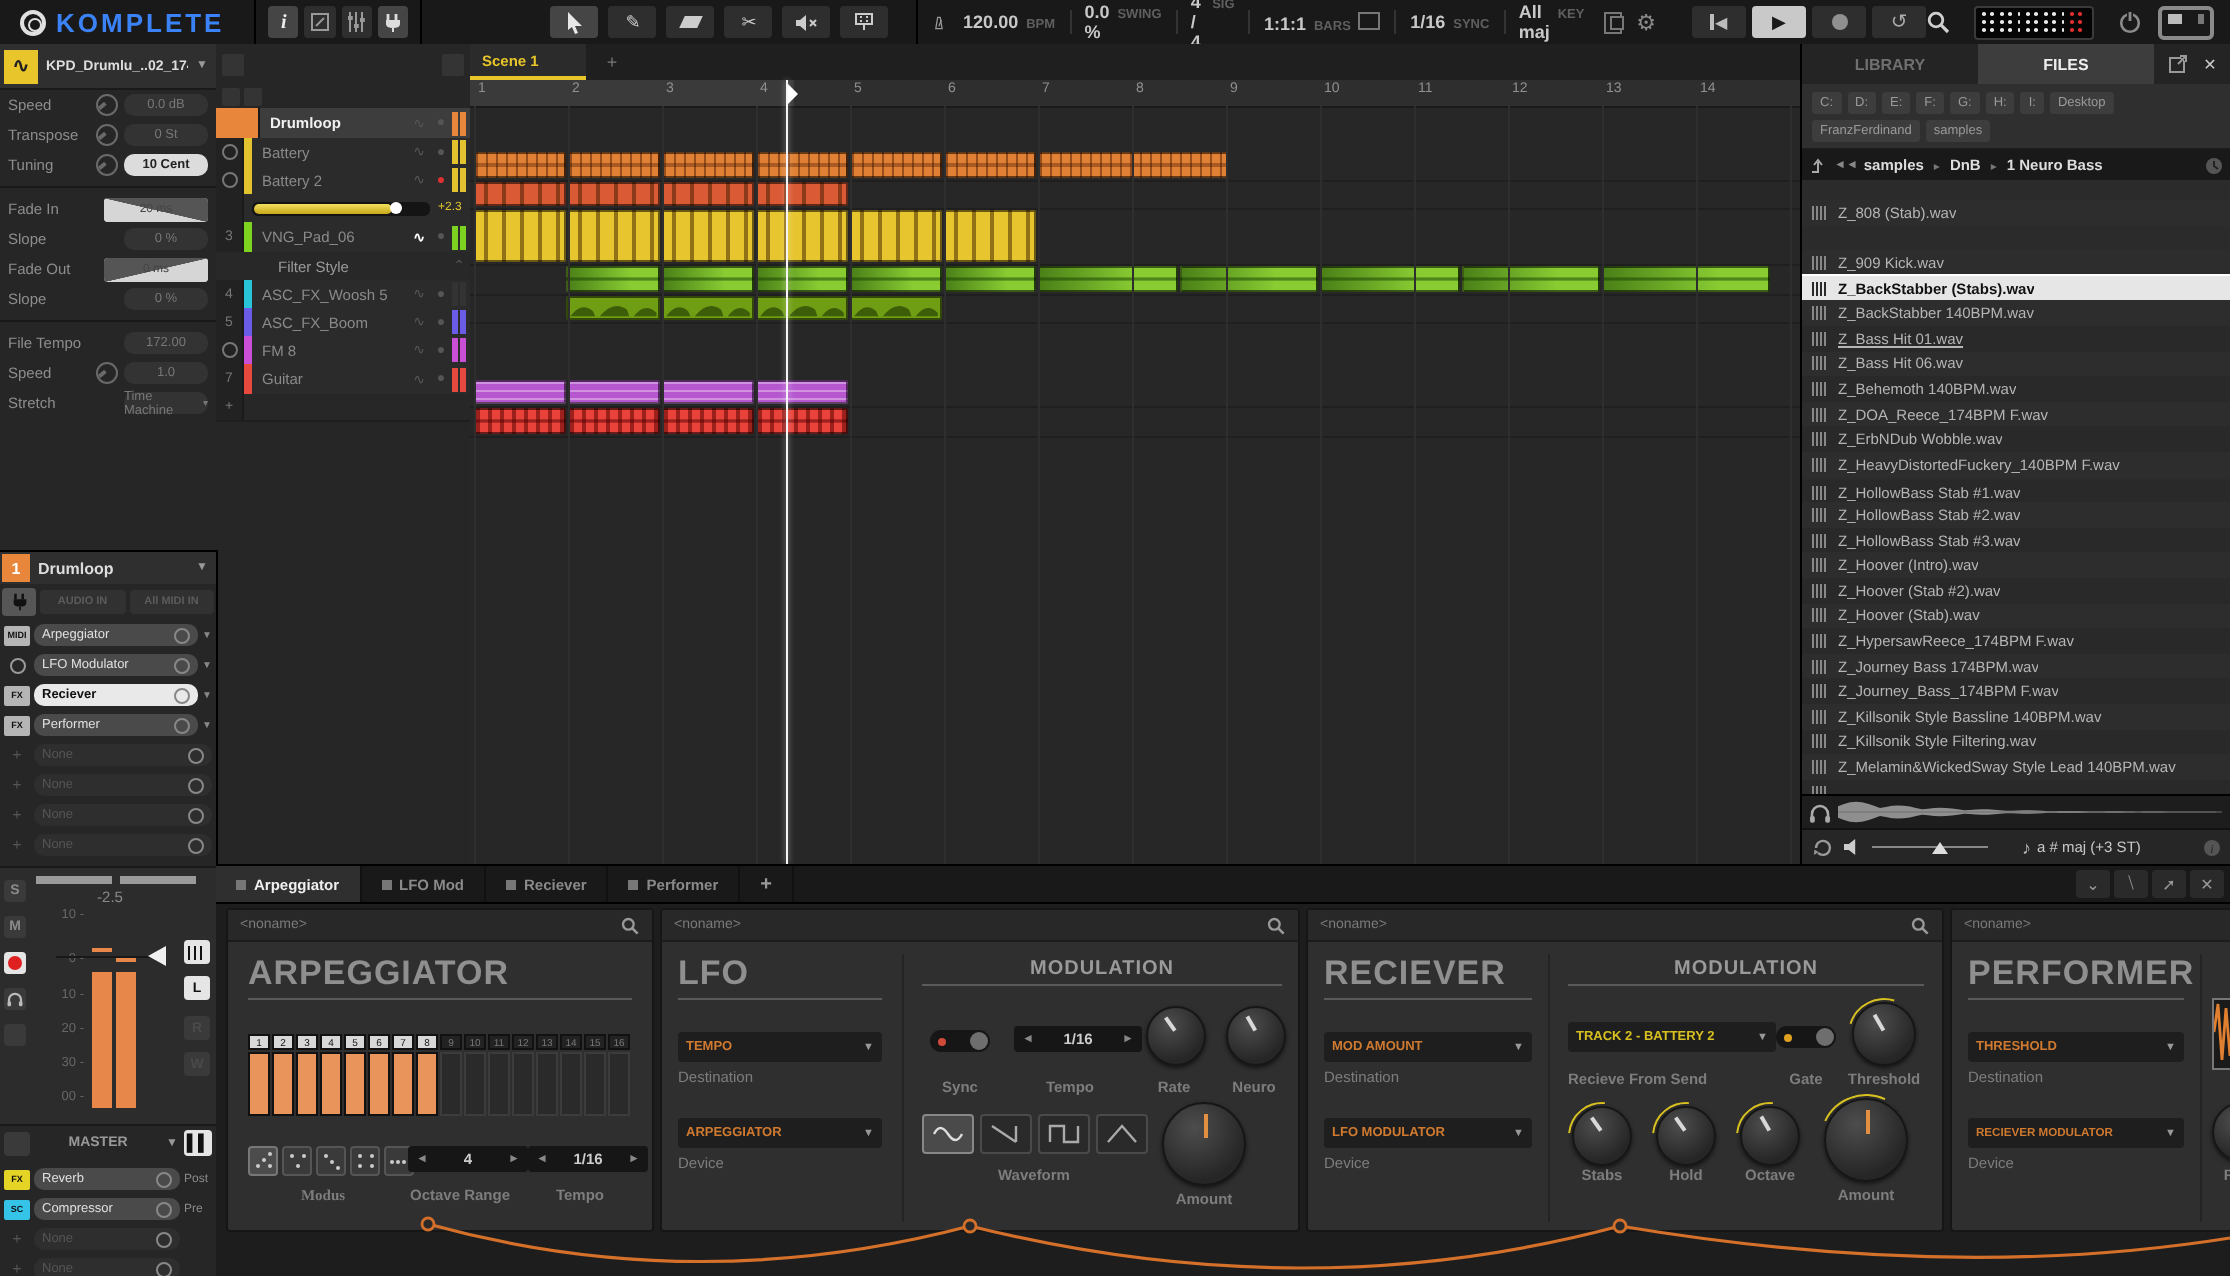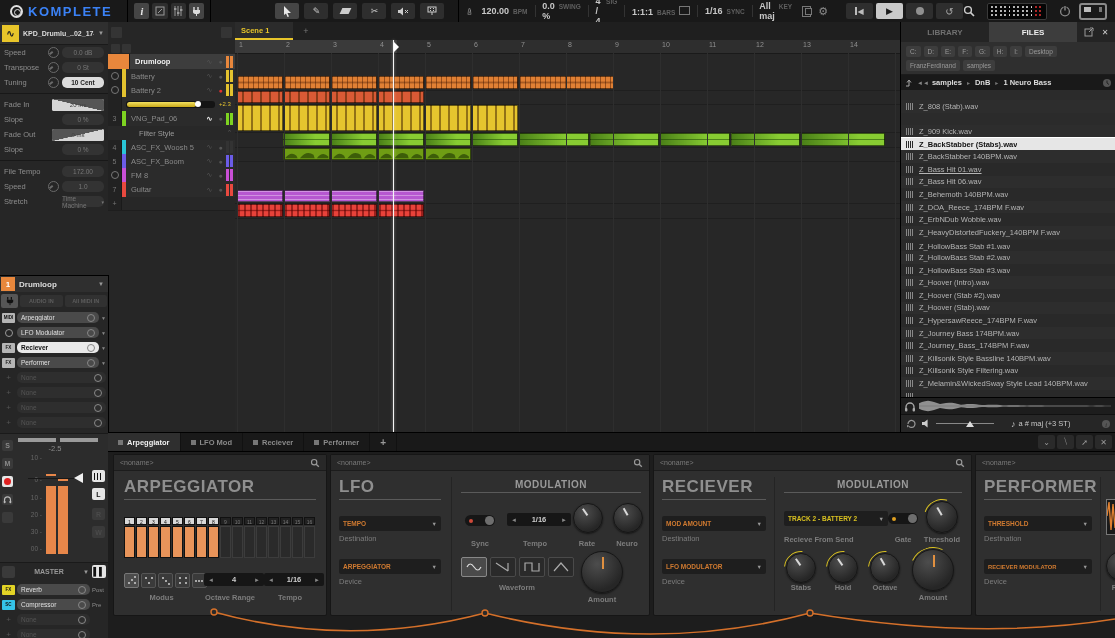--- a/index.html
+++ b/index.html
@@ -1063,21 +1063,21 @@
     <div class="stepper" style="position:absolute;left:90px;top:118px;width:52px;">
       <span class="ar">◄</span>
         <span>4</span>
         <span class="ar">►</span>
     </div>
     <div class="stepper" style="position:absolute;left:150px;top:118px;width:52px;">
       <span class="ar">◄</span>
         <span>1/16</span>
         <span class="ar">►</span>
     </div>
-    <div class="k-lbl" style="position:absolute;left:10px;top:138px;width:75px;">Modus</div>
+    <div class="k-lbl" style="position:absolute;left:10px;top:138px;width:75px;font-family:Liberation Serif, serif;">Modus</div>
     <div class="k-lbl" style="position:absolute;left:80px;top:138px;width:72px;">Octave Range</div>
     <div class="k-lbl" style="position:absolute;left:152px;top:138px;width:48px;">Tempo</div>
   </div>
 
   <div class="panel" style="left:222px;width:318px;">
     <div class="p-head">
         <span style="flex:1;">&lt;noname&gt;</span>
       <svg class="ic" width="10" height="10" viewBox="0 0 12 12">
           <circle cx="5" cy="5" r="3.2" fill="none" stroke="#999" stroke-width="1.4"></circle>
           <path d="M7.4,7.4 L10.6,10.6" stroke="#999" stroke-width="1.6"></path>

